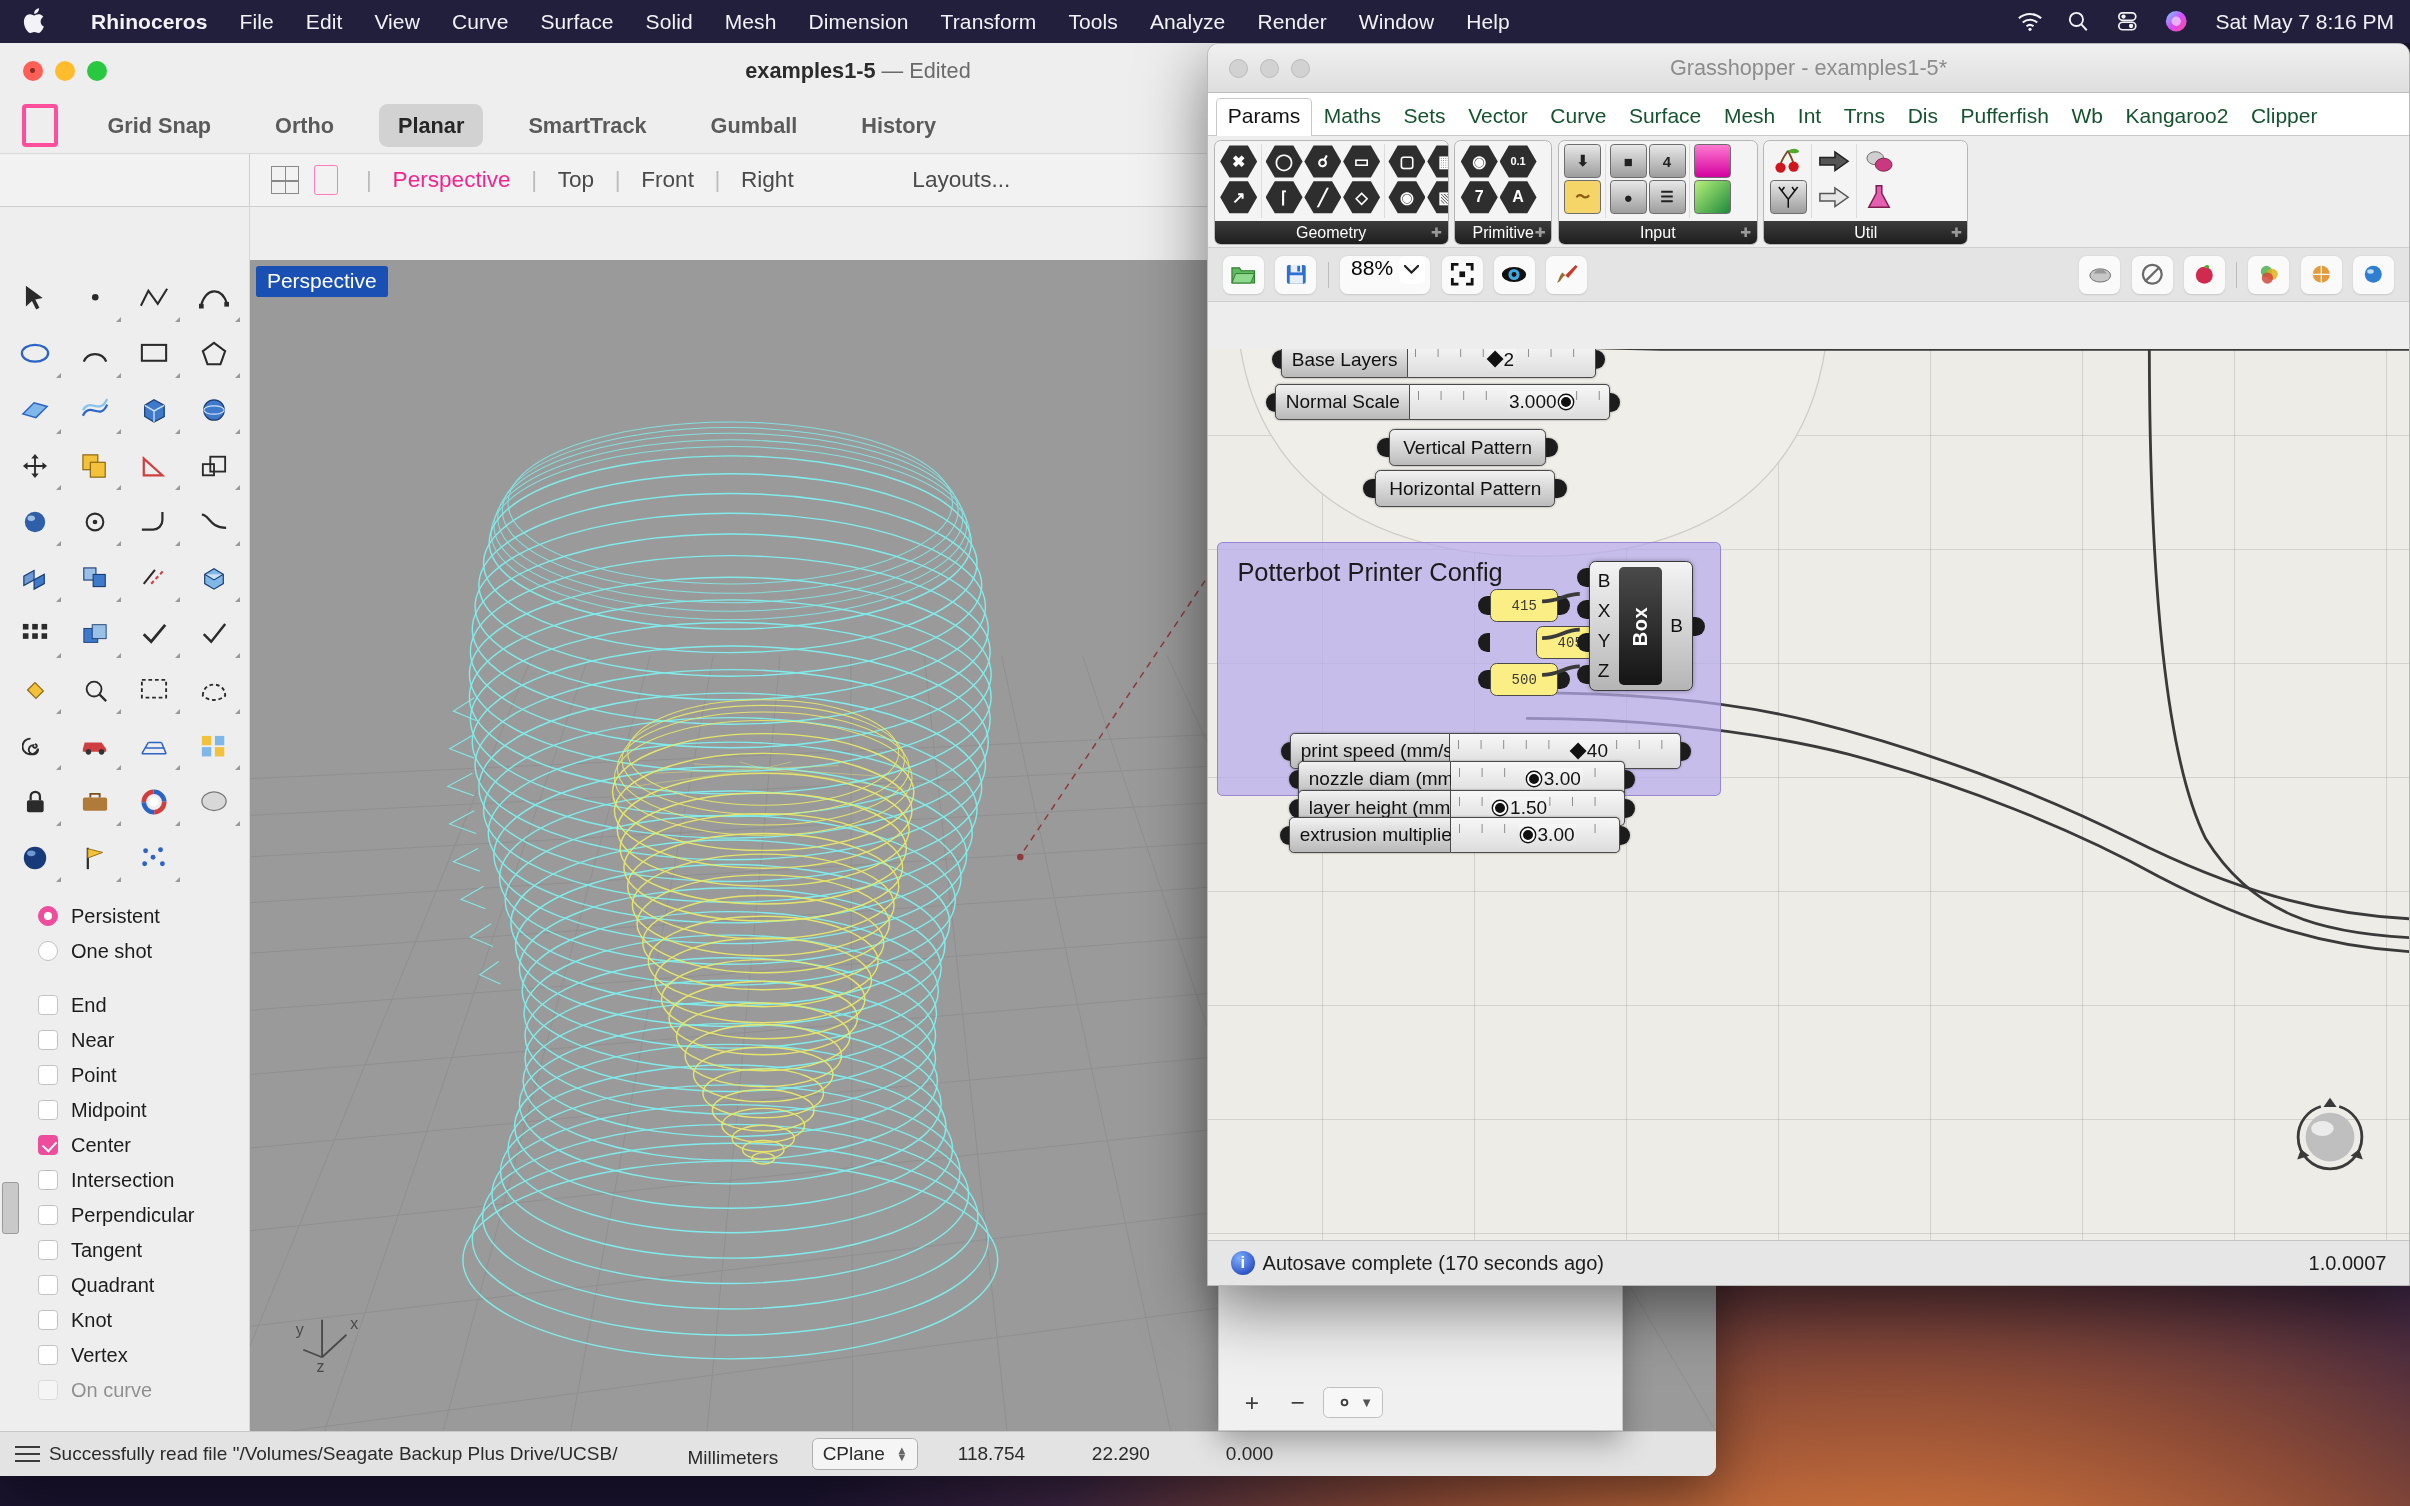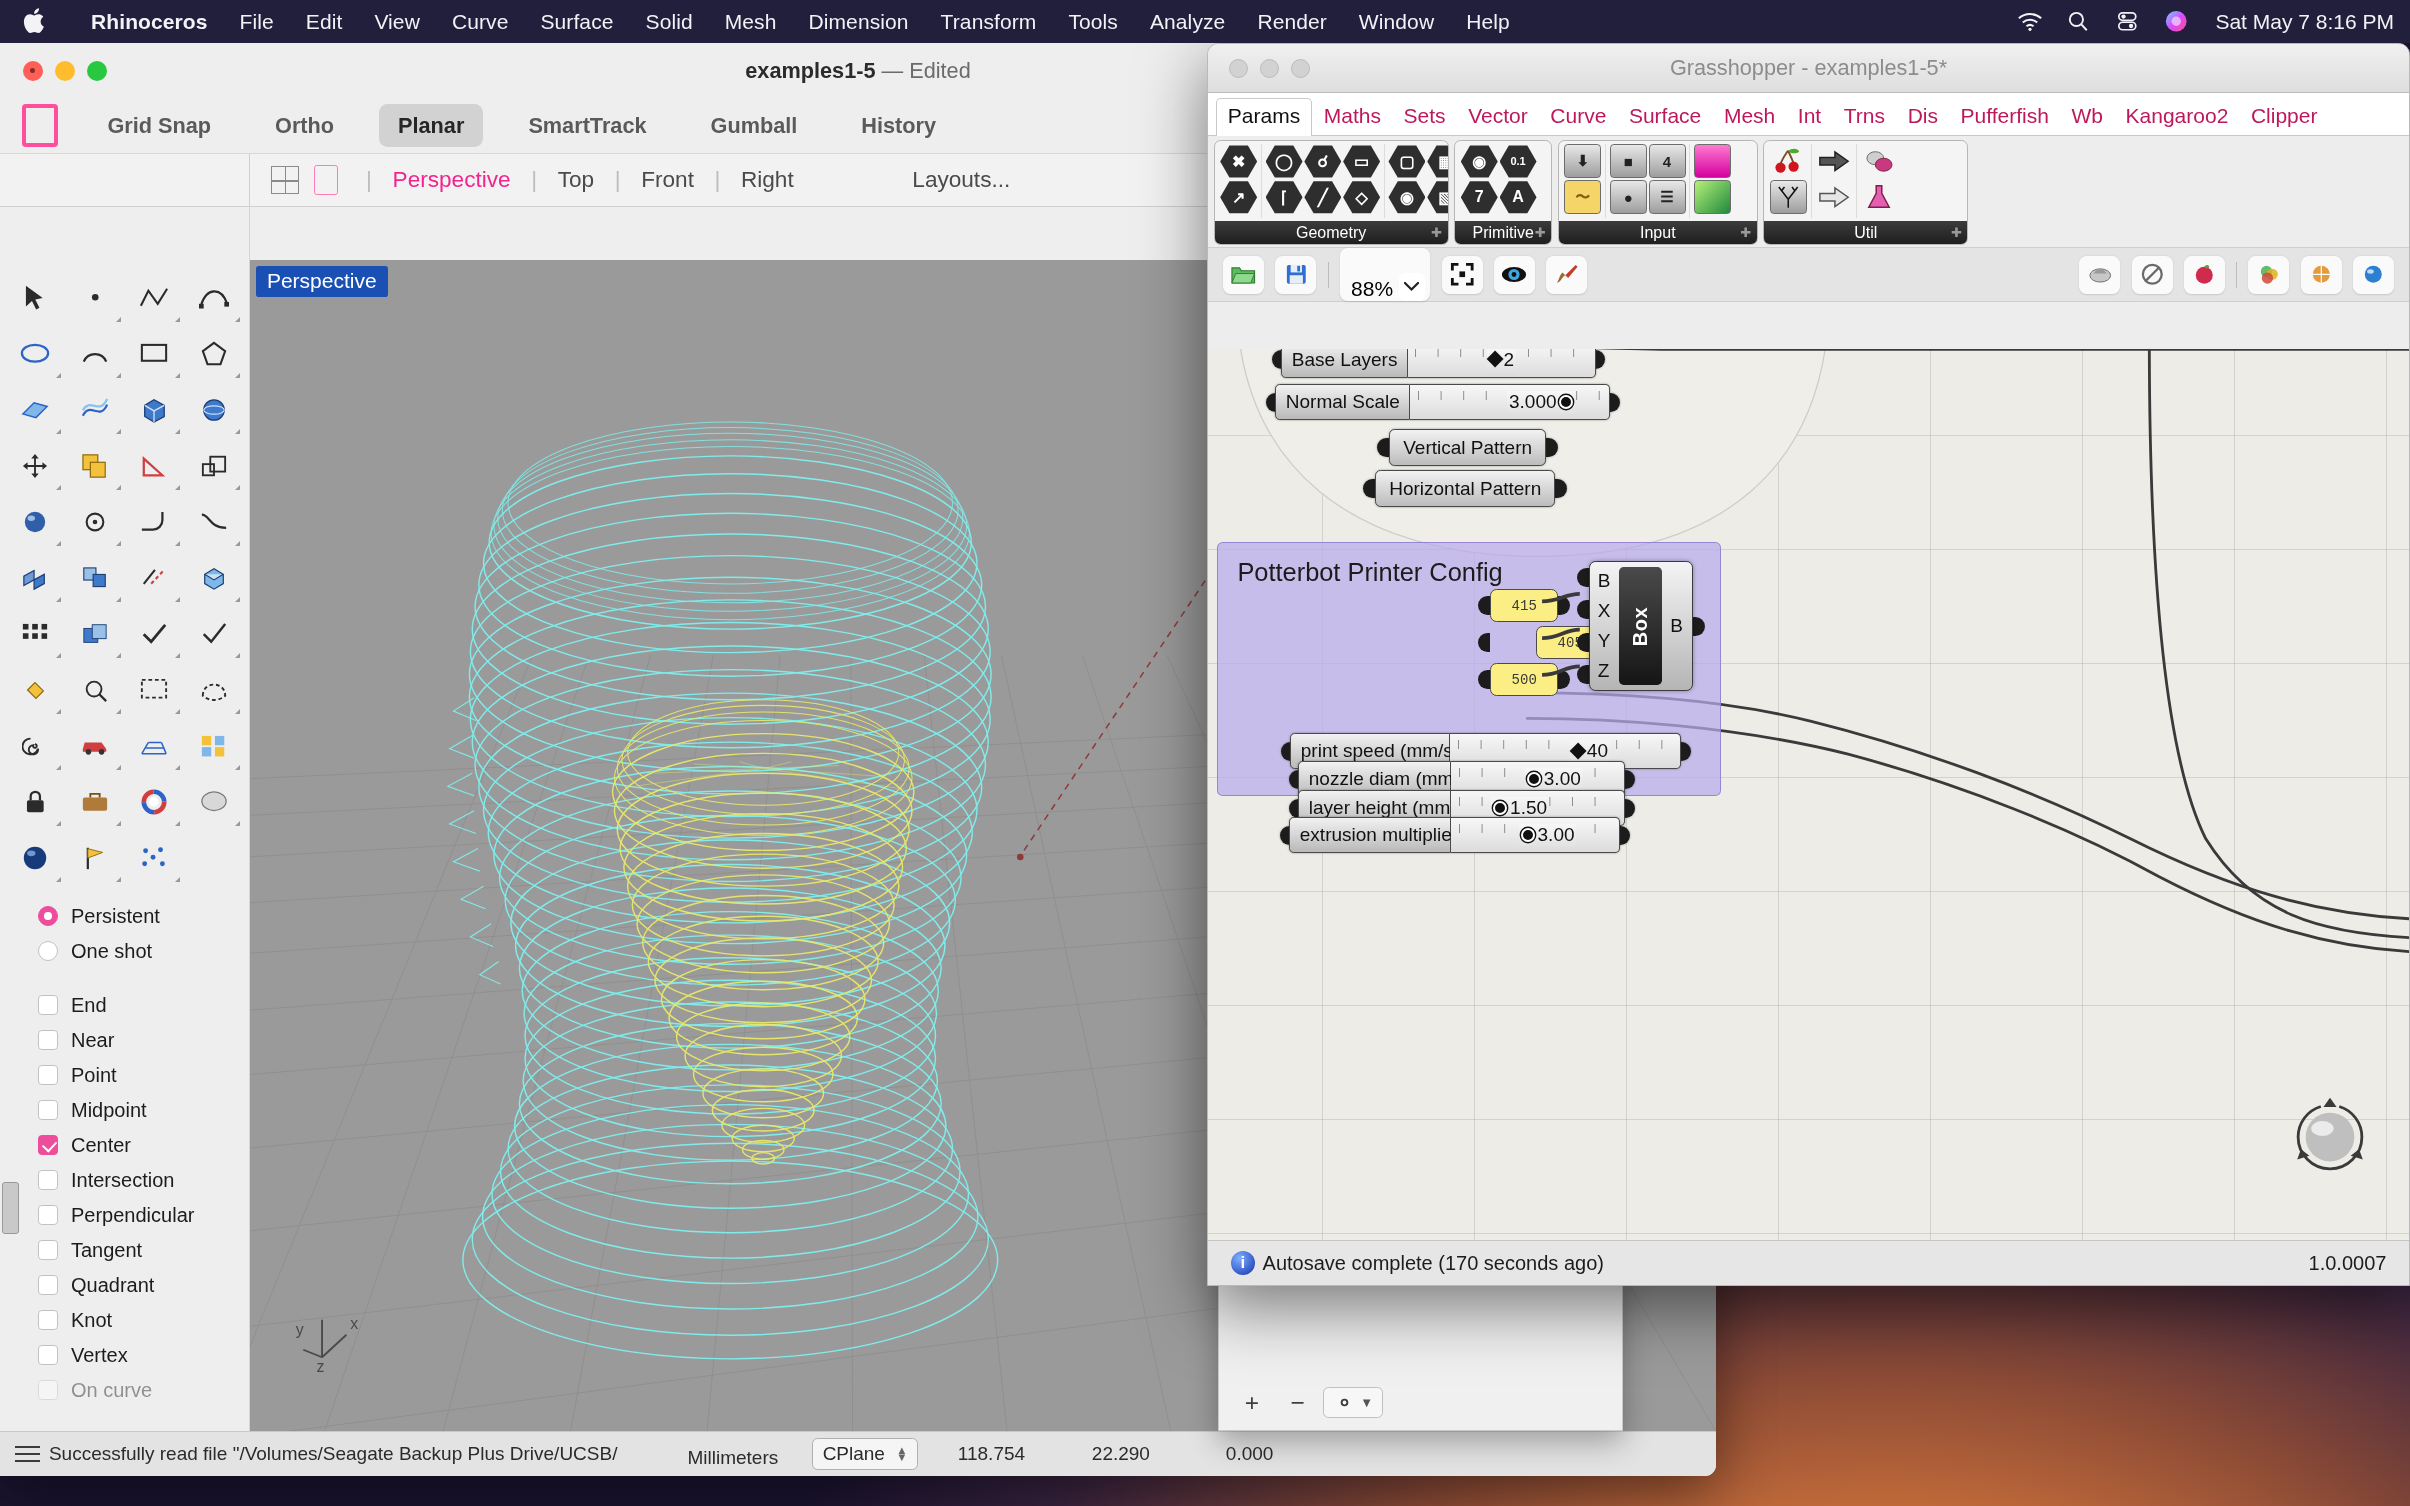--- a/index.html
+++ b/index.html
@@ -178,21 +178,21 @@
   .gh-tl { width: 19px; height: 19px; border-radius: 50%; background: #d2d2d2; border: 0.9px solid #bbb; }
   .gh-title {
     position: absolute; left: 0; right: 0; text-align: center;
     font-size: 21.7px; color: #8c8c8c; pointer-events: none;
   }
   .gh-tabs {
     height: 43px; background: #fff; display: flex; align-items: flex-end;
     padding-left: 7.5px; border-bottom: 0.9px solid #c9c9c9;
   }
   .gh-tab {
-    font-size: 21px; color: #be185d; padding: 5.6px 11.3px 7.5px 11.3px; white-space: nowrap;
+    font-size: 21px; color: #14532d; padding: 5.6px 11.3px 7.5px 11.3px; white-space: nowrap;
   }
   .gh-tab.active {
     color: #111; background: #fff; border: 0.9px solid #c9c9c9; border-bottom: none;
     border-radius: 4.7px 4.7px 0 0; margin-bottom: -0.9px; font-weight: normal;
   }
   .gh-ribbon {
     height: 111px; background: #ededed; display: flex; align-items: flex-start;
     padding: 3.8px 5.6px 0 5.6px; gap: 5.6px;
   }
   .rib-group {
@@ -230,21 +230,21 @@
   .gh-canvas-toolbar {
     height: 55px; background: #e4e4e4; display: flex; align-items: center;
     padding: 0 15px; gap: 11.3px; border-top: 0.9px solid #cfcfcf; border-bottom: 0.9px solid #cfcfcf;
   }
   .ct-btn {
     width: 41px; height: 38px; background: #fafafa; border-radius: 7.5px;
     display: flex; align-items: center; justify-content: center;
     box-shadow: 0 0.9px 1.9px rgba(0,0,0,.12);
   }
   .ct-zoom {
-    height: 53px; background: #fafafa; border-radius: 7.5px; display: flex; align-items: flex-end;
+    height: 38px; background: #fafafa; border-radius: 7.5px; display: flex; align-items: flex-start;
     padding: 0 5.6px 0 11.3px; gap: 5.6px; font-size: 21px; box-shadow: 0 0.9px 1.9px rgba(0,0,0,.12);
   }
   .ct-zoom .chev { width: 26px; height: 28px; background: #fff; border-radius: 5.6px; display:flex;align-items:center;justify-content:center;}
   .ct-sep { width: 0.9px; height: 26px; background: #bdbdbd; }
   .ct-right { margin-left: auto; display: flex; gap: 11.3px; align-items: center; }
 
   .gh-canvas {
     position: absolute; left: 0; right: 0; top: 305px; bottom: 45px;
     background: #edece7; overflow: hidden;
   }

